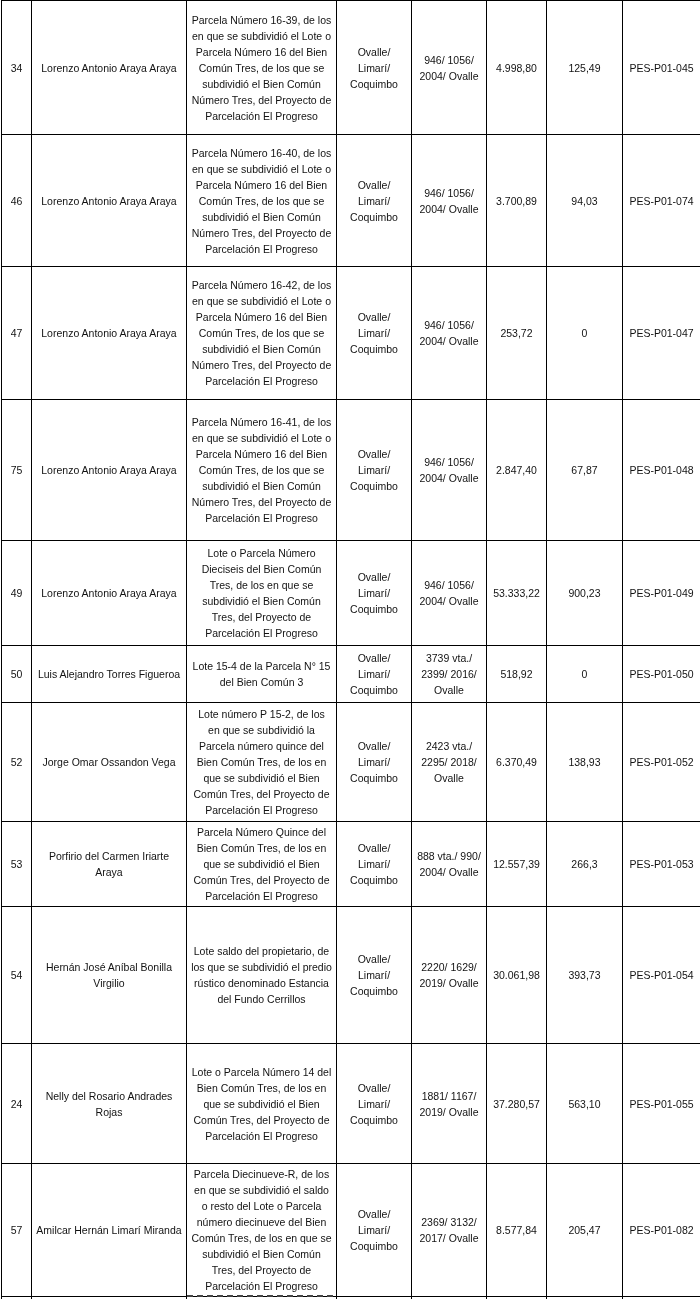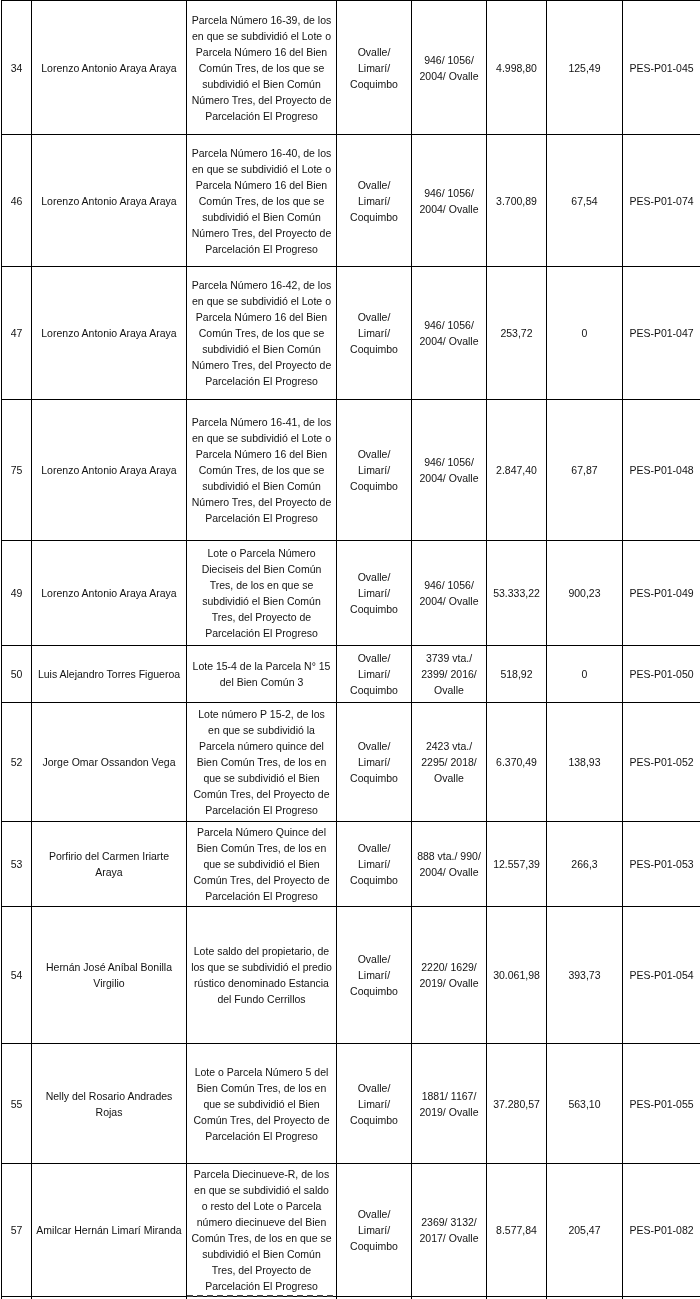--- a/index.html
+++ b/index.html
@@ -83,21 +83,21 @@
           <td>125,49</td>
           <td>PES-P01-045</td>
         </tr>
         <tr>
           <td>46</td>
           <td>Lorenzo Antonio Araya Araya</td>
           <td>Parcela Número 16-40, de los en que se subdividió el Lote o Parcela Número 16 del Bien Común Tres, de los que se subdividió el Bien Común Número Tres, del Proyecto de Parcelación El Progreso</td>
           <td>Ovalle/ Limarí/ Coquimbo</td>
           <td>946/ 1056/ 2004/ Ovalle</td>
           <td>3.700,89</td>
-          <td>67,54</td>
+          <td>94,03</td>
           <td>PES-P01-074</td>
         </tr>
         <tr>
           <td>47</td>
           <td>Lorenzo Antonio Araya Araya</td>
           <td>Parcela Número 16-42, de los en que se subdividió el Lote o Parcela Número 16 del Bien Común Tres, de los que se subdividió el Bien Común Número Tres, del Proyecto de Parcelación El Progreso</td>
           <td>Ovalle/ Limarí/ Coquimbo</td>
           <td>946/ 1056/ 2004/ Ovalle</td>
           <td>253,72</td>
           <td>0</td>
@@ -157,23 +157,23 @@
           <td>54</td>
           <td>Hernán José Aníbal Bonilla Virgilio</td>
           <td>Lote saldo del propietario, de los que se subdividió el predio rústico denominado Estancia del Fundo Cerrillos</td>
           <td>Ovalle/ Limarí/ Coquimbo</td>
           <td>2220/ 1629/ 2019/ Ovalle</td>
           <td>30.061,98</td>
           <td>393,73</td>
           <td>PES-P01-054</td>
         </tr>
         <tr>
-          <td>55</td>
+          <td>24</td>
           <td>Nelly del Rosario Andrades Rojas</td>
-          <td>Lote o Parcela Número 5 del Bien Común Tres, de los en que se subdividió el Bien Común Tres, del Proyecto de Parcelación El Progreso</td>
+          <td>Lote o Parcela Número 14 del Bien Común Tres, de los en que se subdividió el Bien Común Tres, del Proyecto de Parcelación El Progreso</td>
           <td>Ovalle/ Limarí/ Coquimbo</td>
           <td>1881/ 1167/ 2019/ Ovalle</td>
           <td>37.280,57</td>
           <td>563,10</td>
           <td>PES-P01-055</td>
         </tr>
         <tr>
           <td>57</td>
           <td>Amilcar Hernán Limarí Miranda</td>
           <td>Parcela Diecinueve-R, de los en que se subdividió el saldo o resto del Lote o Parcela número diecinueve del Bien Común Tres, de los en que se subdividió el Bien Común Tres, del Proyecto de Parcelación El Progreso</td>

